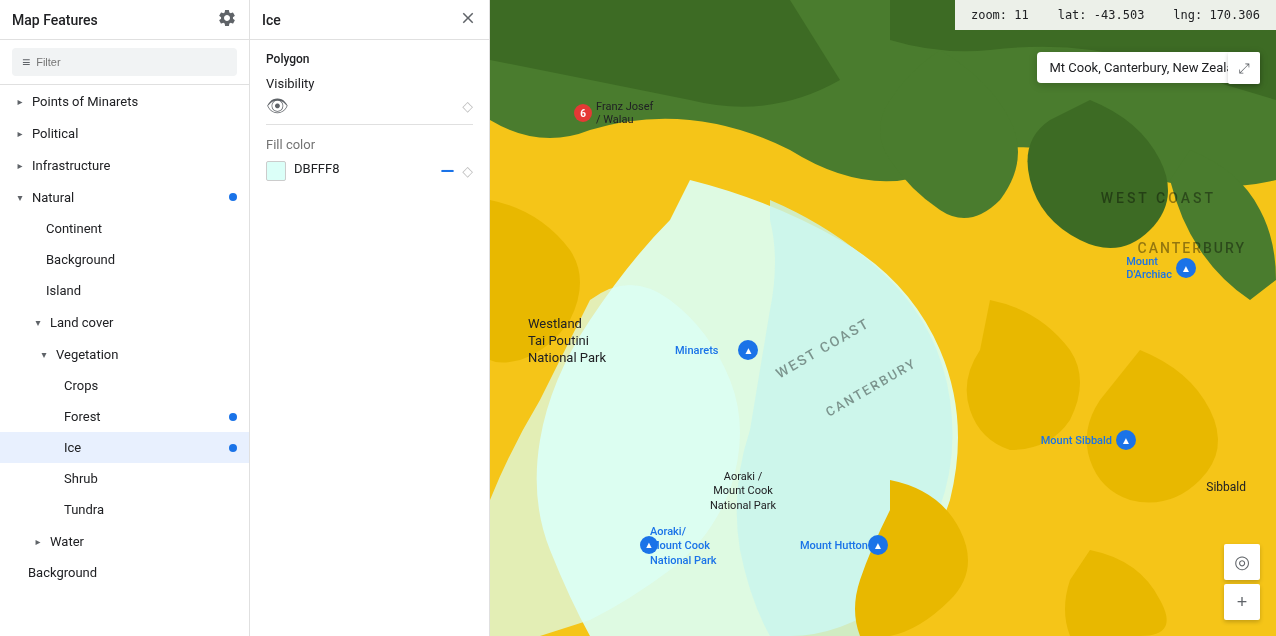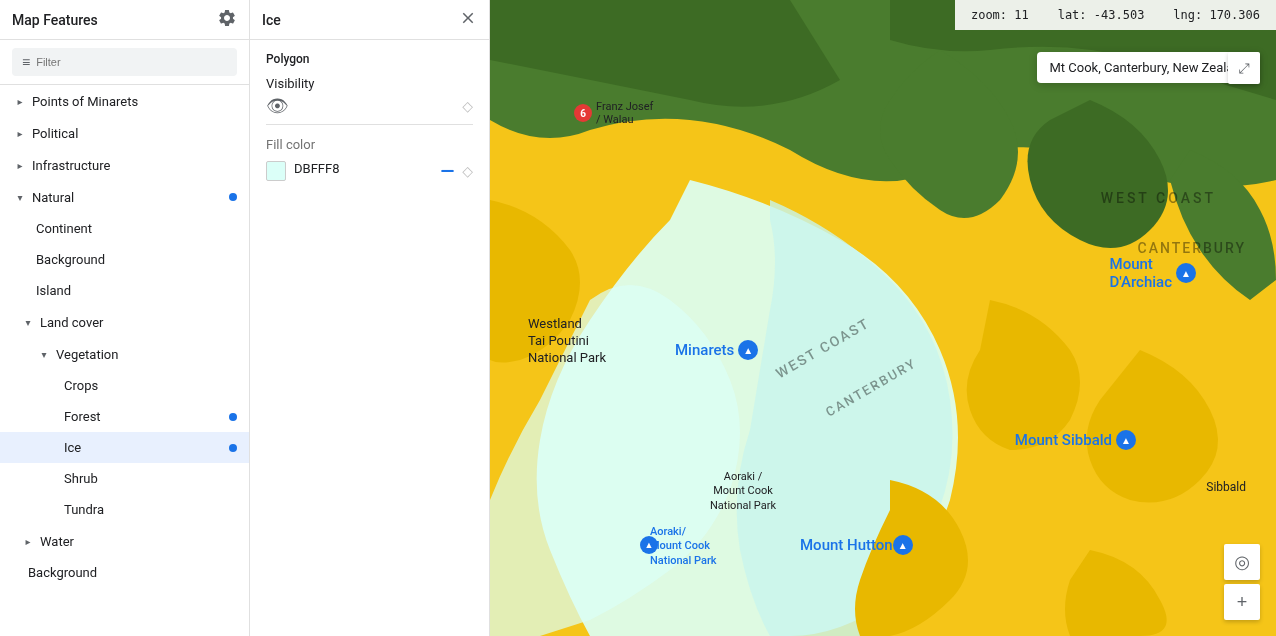--- a/index.html
+++ b/index.html
@@ -72,21 +72,21 @@
       flex-shrink: 0;
     }
     .nav-item .label { flex: 1; }
     .dot {
       width: 8px;
       height: 8px;
       border-radius: 50%;
       background: #1a73e8;
       flex-shrink: 0;
     }
-    .indent-1 { padding-left: 20px; }
+    .indent-1 { padding-left: 30px; }
     .indent-2 { padding-left: 36px; }
     .indent-3 { padding-left: 48px; }
 
     
     .panel {
       width: 240px;
       min-width: 240px;
       background: #fff;
       border-right: 1px solid #e0e0e0;
       display: flex;
@@ -218,21 +218,21 @@
       background: #1a73e8;
       border-radius: 50%;
       display: flex;
       align-items: center;
       justify-content: center;
       color: white;
       font-size: 10px;
       flex-shrink: 0;
     }
     .park-label {
-      font-size: 15px;
+      font-size: 11px;
       color: #1a73e8;
       font-weight: 500;
     }
     .red-marker {
       width: 18px;
       height: 18px;
       background: #e53935;
       border-radius: 50%;
       display: flex;
       align-items: center;
@@ -429,21 +429,21 @@
   <div style="position:absolute;top:100px;left:84px;display:flex;align-items:center;gap:4px;">
     <div class="red-marker">6</div>
     <div style="font-size:11px;color:#202124;line-height:1.2;">Franz Josef<br>/ Walau</div>
   </div>
 
   <div style="position:absolute;top:255px;right:80px;display:flex;align-items:center;gap:4px;">
     <div class="park-label">Mount<br>D'Archiac</div>
     <div class="park-icon">▲</div>
   </div>
 
-  <div style="position:absolute;top:340px;left:185px;display:flex;align-items:center;gap:4px;">
+  <div style="position:absolute;top:340px;left:185px;display:flex;align-items:center;gap:20px;">
     <div class="park-label">Minarets</div>
     <div class="park-icon">▲</div>
   </div>
 
   <div style="position:absolute;top:430px;right:140px;display:flex;align-items:center;gap:4px;">
     <div class="park-label">Mount Sibbald</div>
     <div class="park-icon">▲</div>
   </div>
 
   <div style="position:absolute;top:480px;right:30px;font-size:12px;color:#202124;">Sibbald</div>

